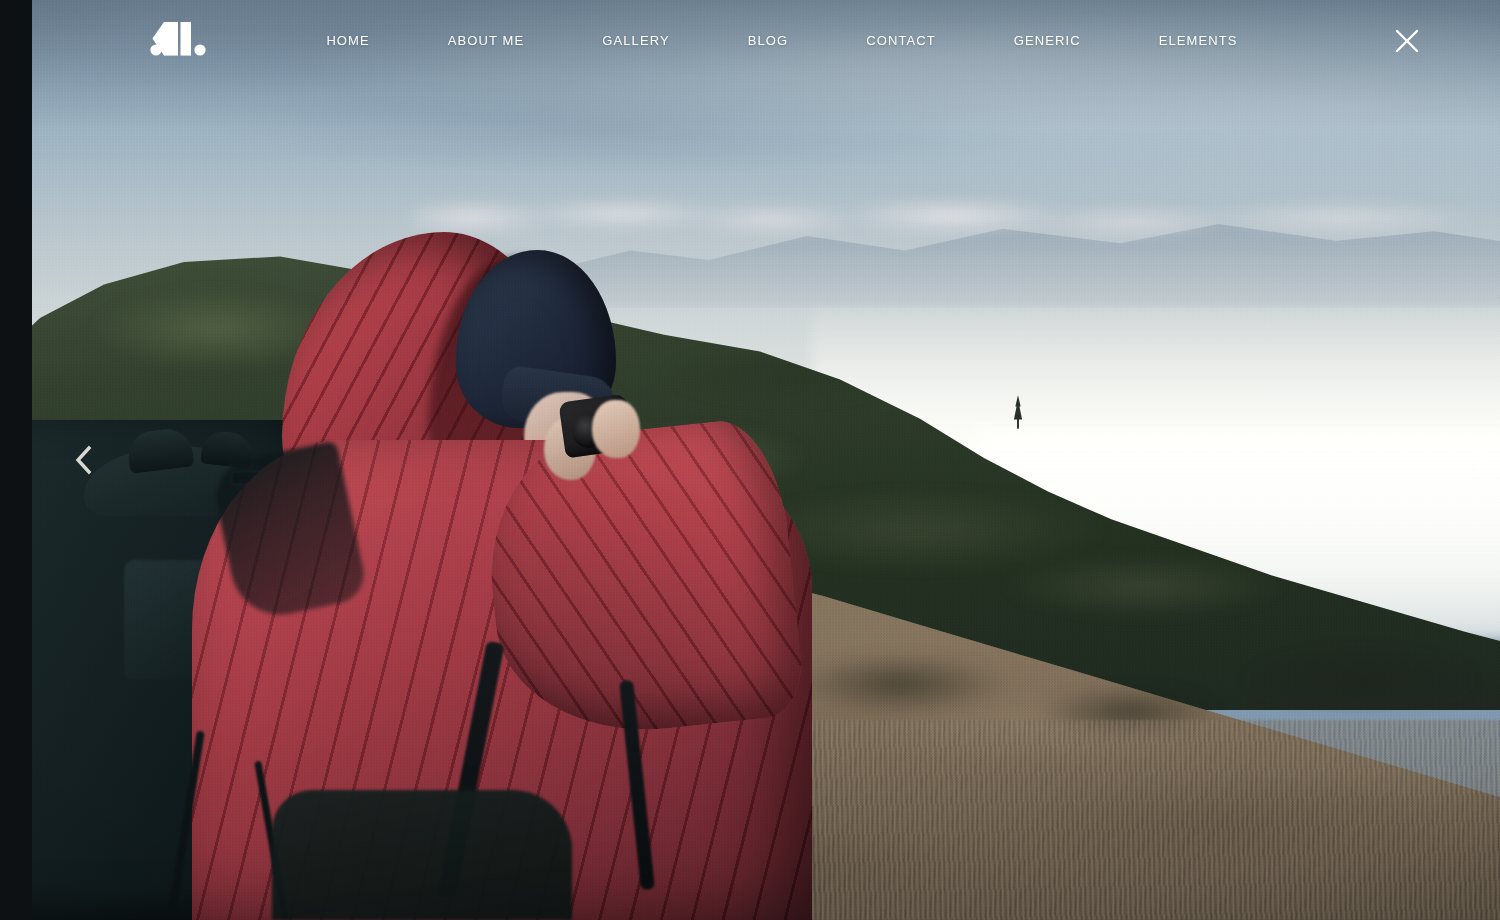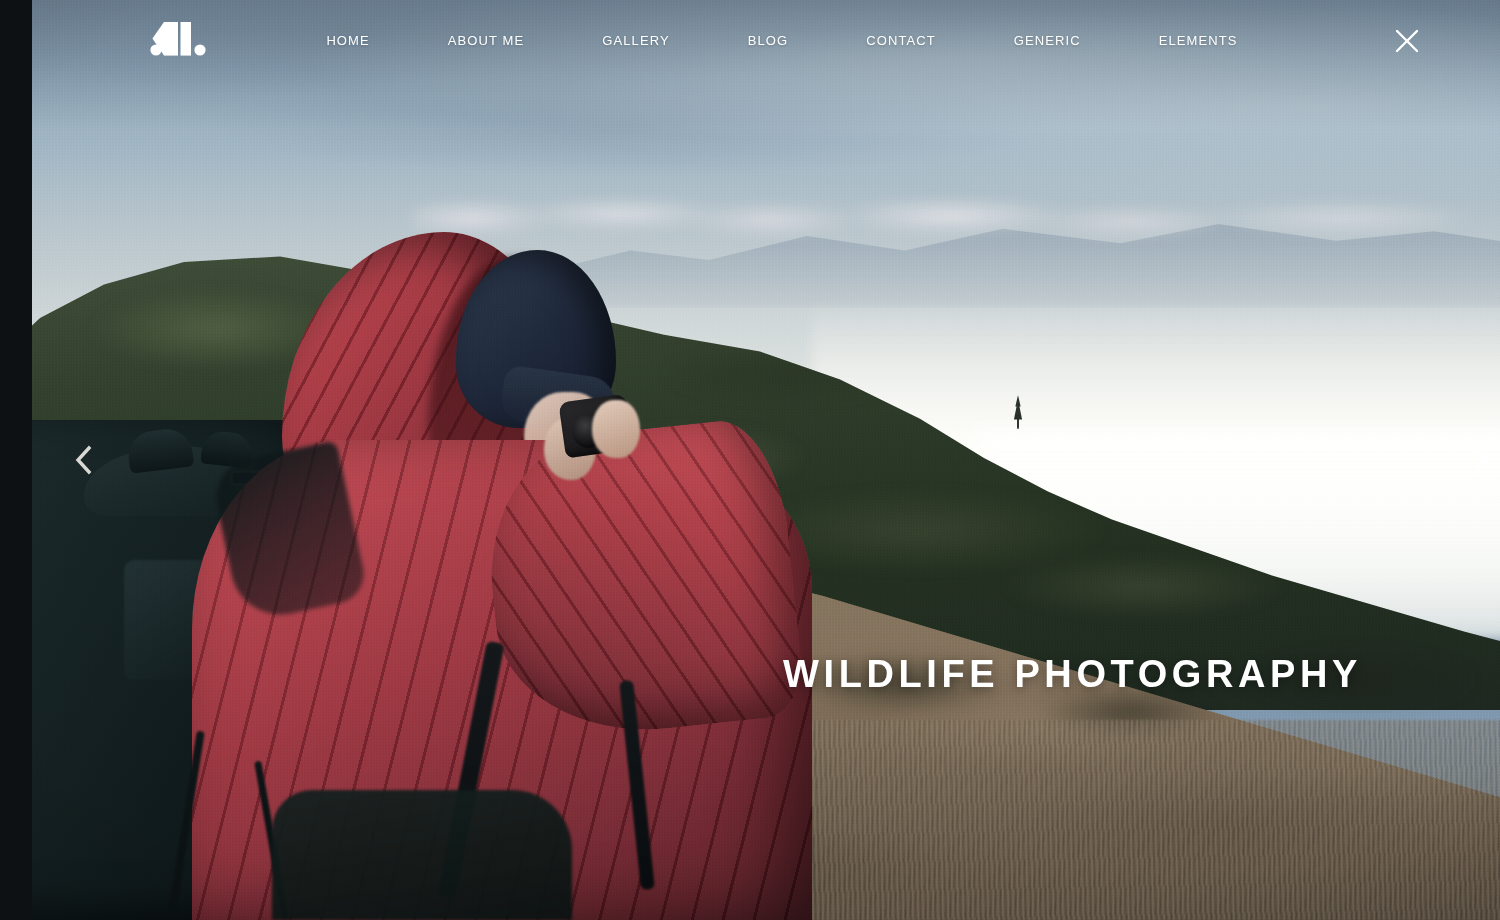--- a/index.html
+++ b/index.html
@@ -534,16 +534,15 @@
       <polyline points="15,3 4,15 15,27" fill="none" stroke="#f0ece6" stroke-width="3.4" stroke-linecap="square" stroke-linejoin="miter" opacity="0.9"></polyline>
     </svg>
   </div>
   <div class="arrow arrow-next">
     <svg width="20" height="30" viewBox="0 0 20 30">
       <polyline points="5,3 16,15 5,27" fill="none" stroke="#ffffff" stroke-width="3.4" stroke-linecap="square" stroke-linejoin="miter" opacity="0.95"></polyline>
     </svg>
   </div>
 
   <div class="caption">
-    <h1 class="caption-title">WILDLIFE PHOTOGRAPHY</h1>
   </div>
 
 </div>
 
 </body></html>

